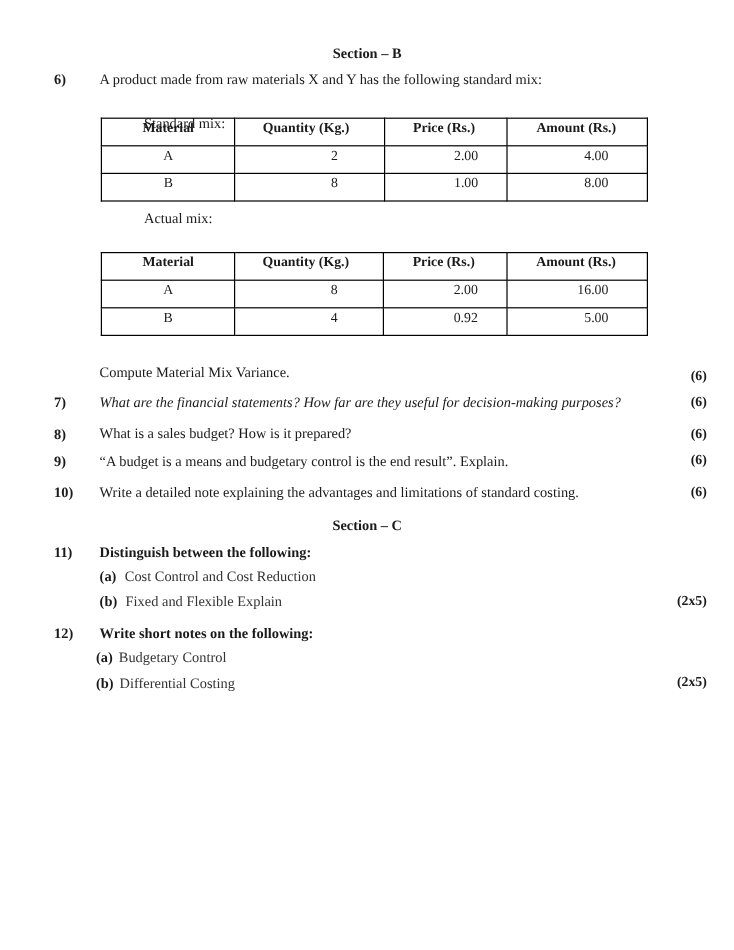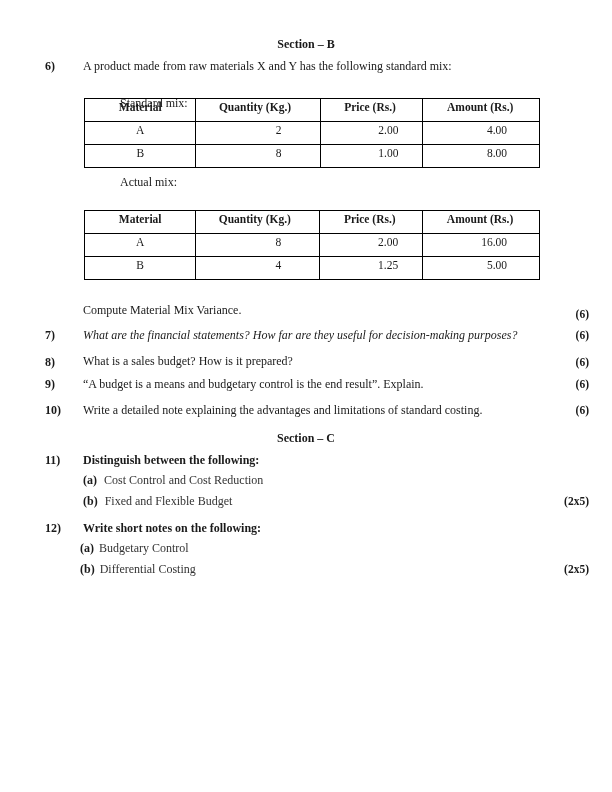--- a/index.html
+++ b/index.html
@@ -77,21 +77,21 @@
   </tr>
   <tr>
     <td class="c0">A</td>
     <td class="c1">8</td>
     <td class="c2">2.00</td>
     <td class="c3">16.00</td>
   </tr>
   <tr>
     <td class="c0">B</td>
     <td class="c1">4</td>
-    <td class="c2">1.25</td>
+    <td class="c2">0.92</td>
     <td class="c3">5.00</td>
   </tr>
 </tbody>
   </table>
 
 <div class="abs qtext" style="top:303px;">Compute Material Mix Variance.</div>
 <div class="abs marks" style="top:308px;">(6)</div>
 
 <div class="abs qnum" style="top:328px;">7)</div>
 <div class="abs qtext" style="top:328px;font-style:italic;">What are the financial statements? How far are they useful for decision-making purposes?</div>
@@ -112,21 +112,21 @@
 <div class="abs section-title" style="top:431px;">Section – C</div>
 
 <div class="abs qnum" style="top:453px;">11)</div>
 <div class="abs qtext bold" style="top:453px;">Distinguish between the following:</div>
 <div class="abs" style="top:473px; left:83px;">
   <span class="sublabel">(a)</span>
   <span class="subtext" style="margin-left:4px;">Cost Control and Cost Reduction</span>
 </div>
 <div class="abs" style="top:494px; left:83px;">
   <span class="sublabel">(b)</span>
-  <span class="subtext" style="margin-left:4px;">Fixed and Flexible Budget</span>
+  <span class="subtext" style="margin-left:4px;">Fixed and Flexible Explain</span>
 </div>
 <div class="abs marks" style="top:495px;">(2x5)</div>
 
 <div class="abs qnum" style="top:521px;">12)</div>
 <div class="abs qtext bold" style="top:521px;">Write short notes on the following:</div>
 <div class="abs" style="top:541px; left:80px;">
   <span class="sublabel">(a)</span>
   <span class="subtext" style="margin-left:2px;">Budgetary Control</span>
 </div>
 <div class="abs" style="top:562px; left:80px;">

